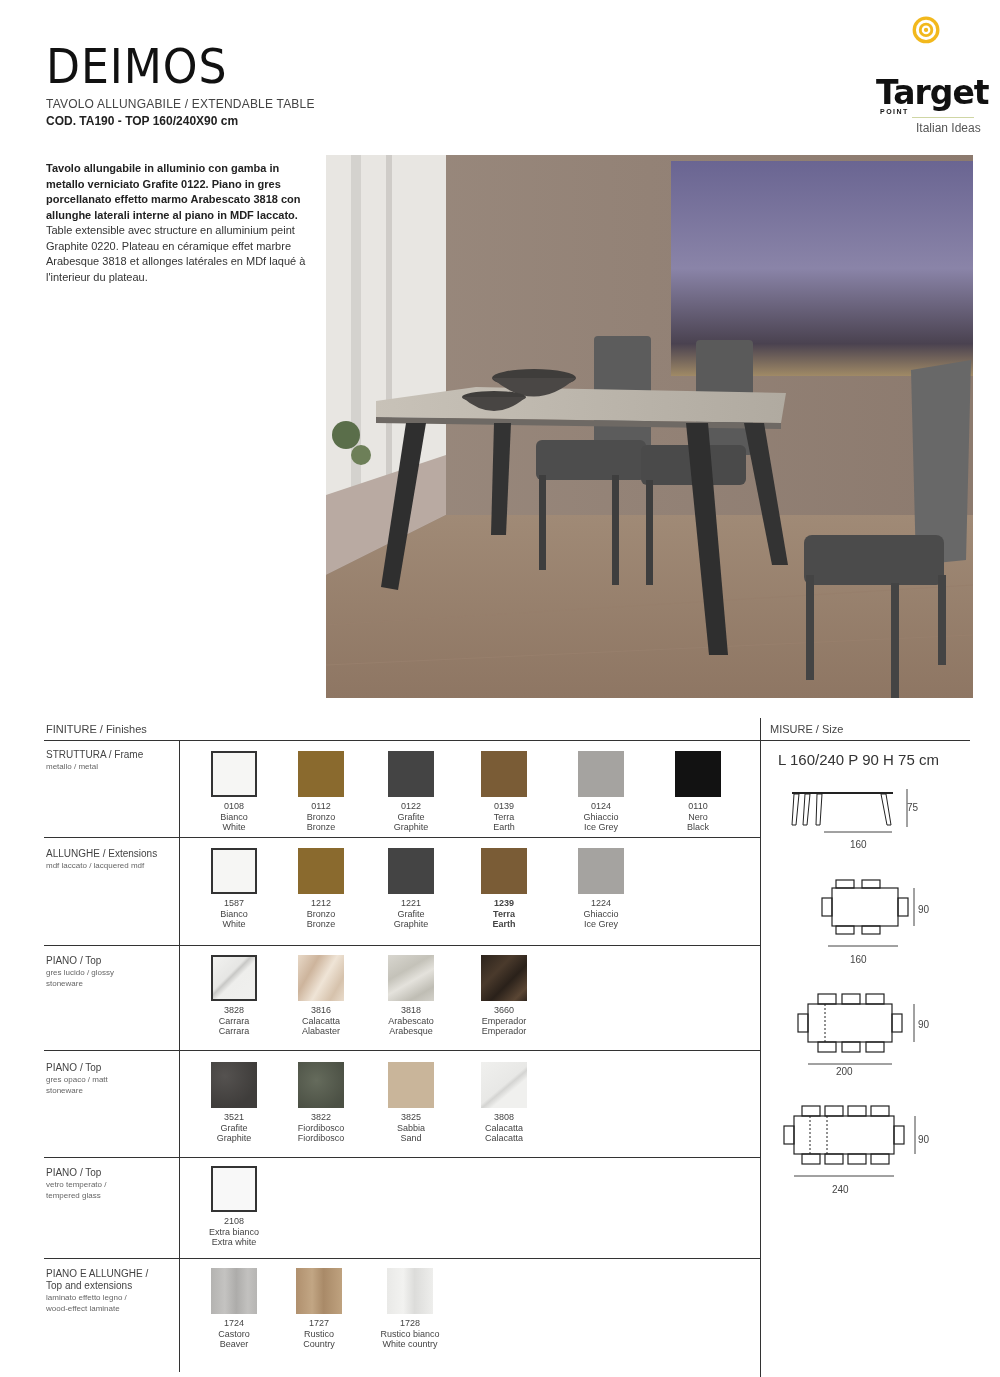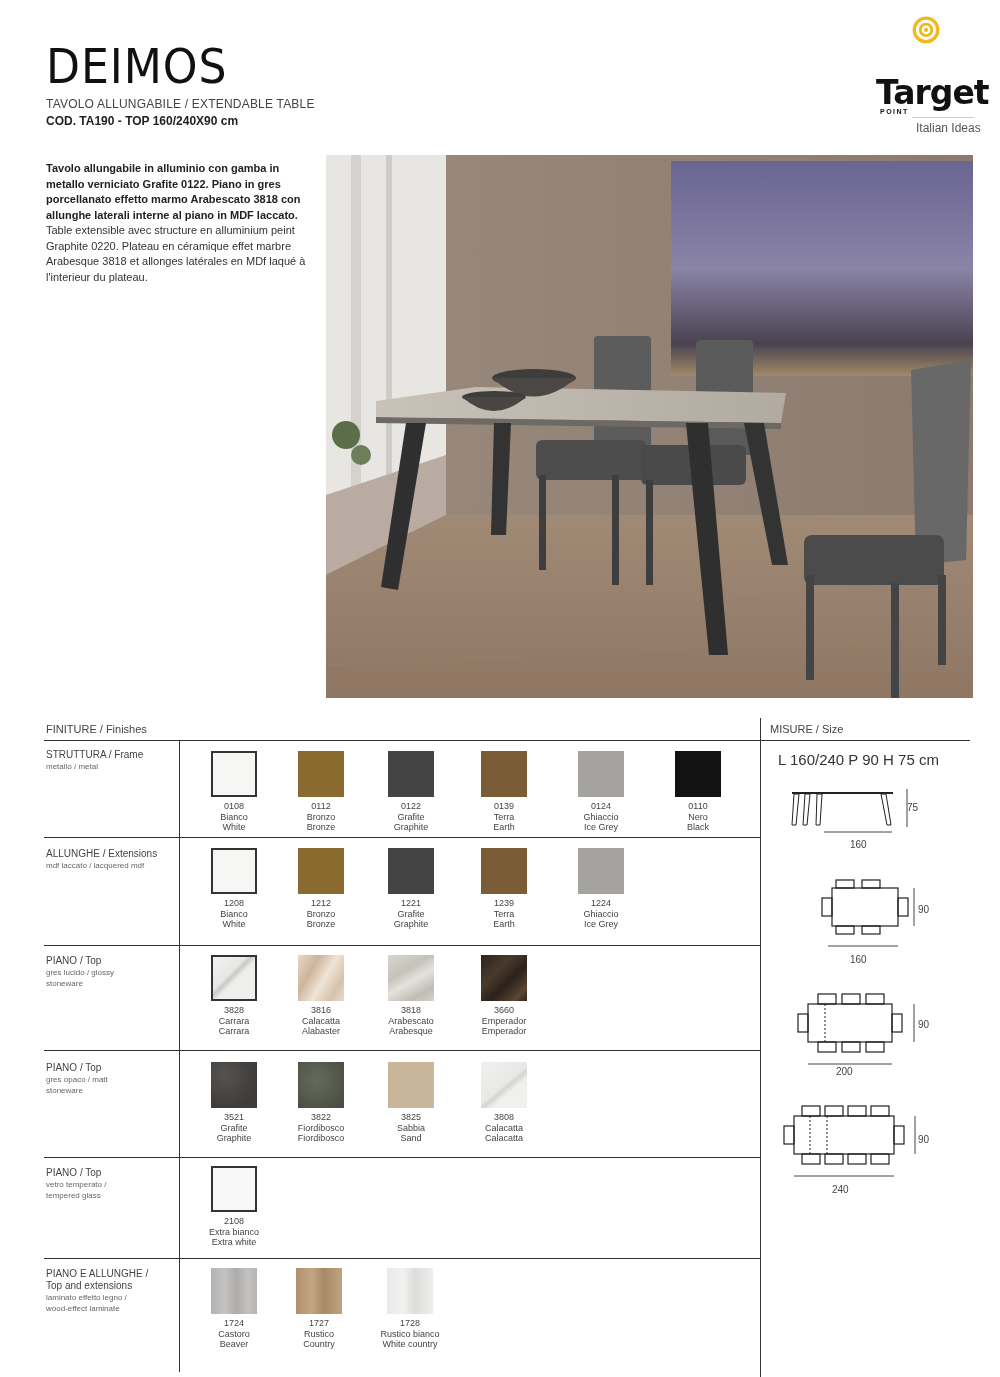--- a/index.html
+++ b/index.html
@@ -191,42 +191,42 @@
     </div>
 </div>
 
 <div class="row-label" style="top:848px;">
   <span>ALLUNGHE / Extensions</span>
   <span class="sub">mdf laccato / lacquered mdf</span>
 </div>
 <div class="sw" style="left:189px;top:848px;">
   <div class="box bordered" style="background:#f6f6f4;"></div>
   <div class="cap">
-      <div>1208</div>
+      <div>1587</div>
       <div>Bianco</div>
       <div>White</div>
     </div>
 </div>
 <div class="sw" style="left:276px;top:848px;">
   <div class="box" style="background:#8a6a2e;"></div>
   <div class="cap">
       <div>1212</div>
       <div>Bronzo</div>
       <div>Bronze</div>
     </div>
 </div>
 <div class="sw" style="left:366px;top:848px;">
   <div class="box" style="background:#444444;"></div>
   <div class="cap">
       <div>1221</div>
       <div>Grafite</div>
       <div>Graphite</div>
     </div>
 </div>
-<div class="sw" style="left:459px;top:848px;">
+<div class="sw" style="left:459px;top:848px;font-weight:bold;">
   <div class="box" style="background:#7a5c36;"></div>
   <div class="cap">
       <div>1239</div>
       <div>Terra</div>
       <div>Earth</div>
     </div>
 </div>
 <div class="sw" style="left:556px;top:848px;">
   <div class="box" style="background:#a5a3a0;"></div>
   <div class="cap">

